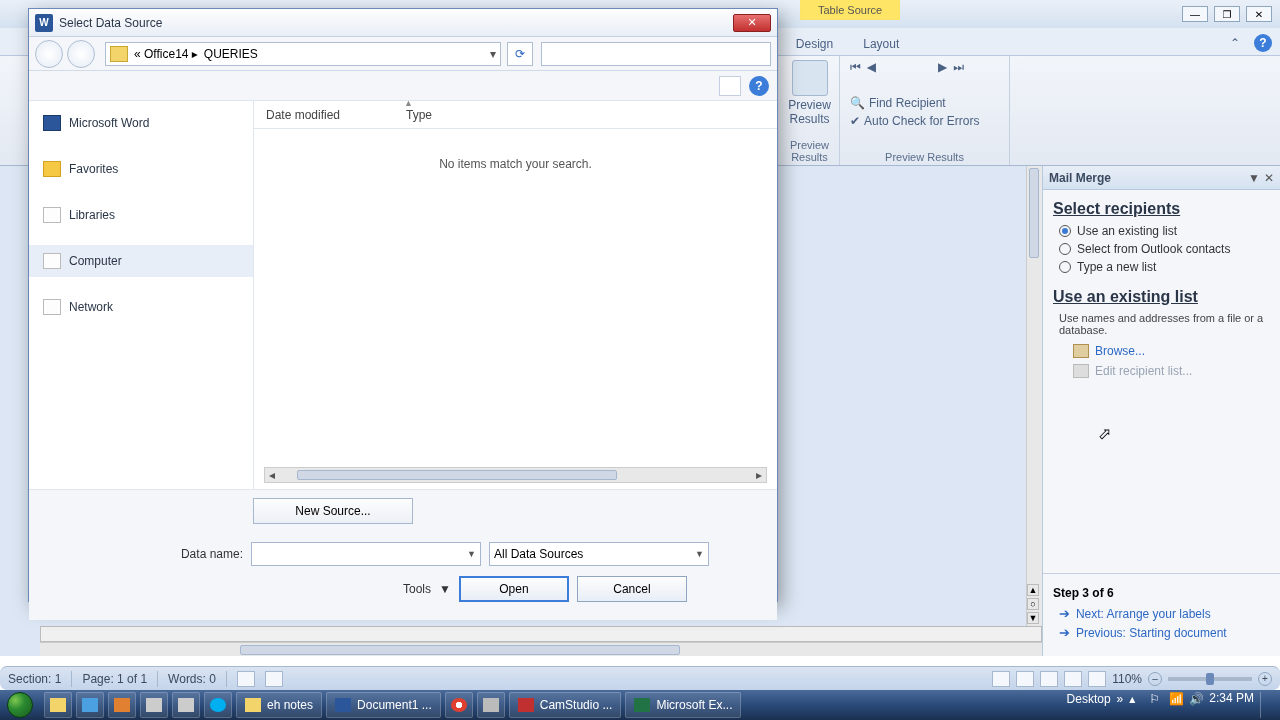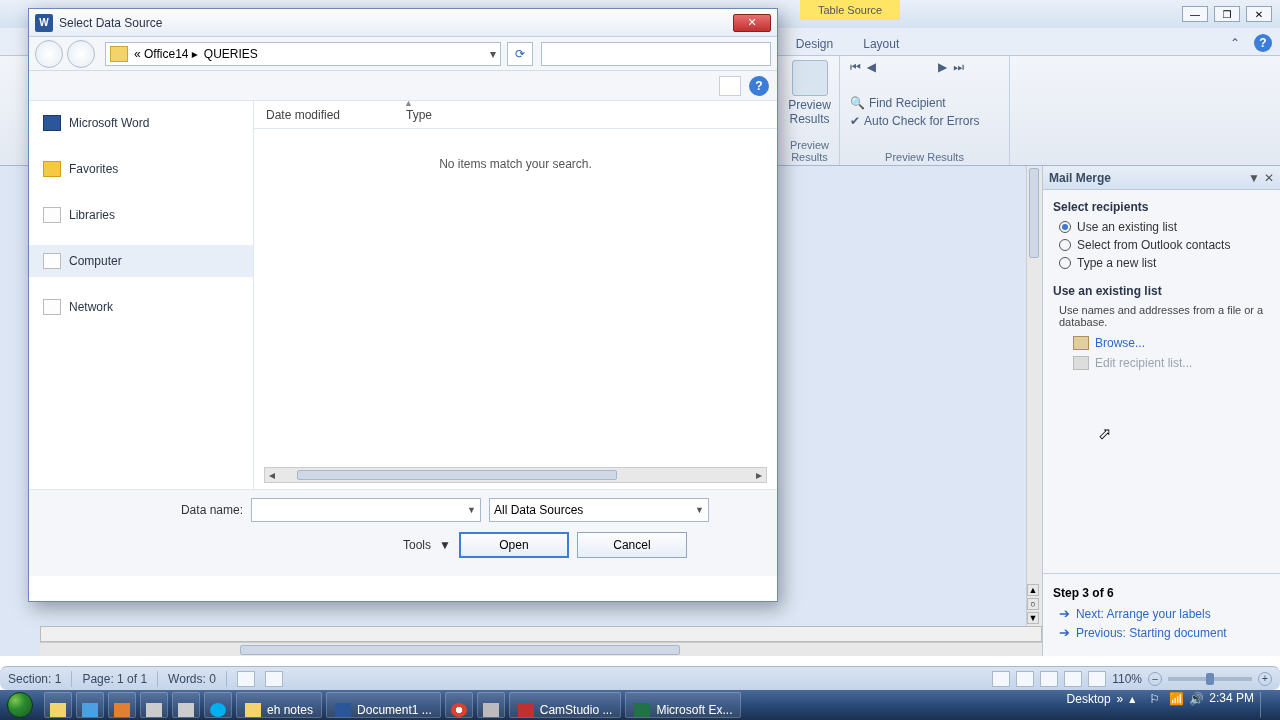--- a/index.html
+++ b/index.html
@@ -41,21 +41,21 @@
 .small-ctrl { position: absolute; right: 1px; bottom: 32px; width: 14px; display: flex; flex-direction: column; gap: 2px; }
 .small-ctrl span { width: 12px; height: 12px; background: #e8e8e8; border: 1px solid #bbb; font-size: 9px; text-align: center; line-height: 10px; cursor: pointer; }
 
 
 .panel { width: 238px; background: #f4f6fa; border-left: 1px solid #b8c8de; display: flex; flex-direction: column; }
 .panel-hdr { height: 24px; background: linear-gradient(#e8eef7,#d4e2f0); border-bottom: 1px solid #b8c8de; display: flex; align-items: center; padding: 0 6px; justify-content: space-between; }
 .panel-hdr .t { font-weight: bold; color: #3a4a60; }
 .panel-hdr .ctrls { display: flex; gap: 4px; font-size: 10px; color: #555; }
 .panel-hdr .ctrls span { cursor: pointer; }
 .panel-body { padding: 10px 10px; flex: 1; color: #333; }
-.panel-body h4 { font-size: 12px; font-weight: bold; margin-bottom: 6px; color: #2a3648; }
+.panel-body h4 { font-size: 16px; font-weight: bold; margin-bottom: 6px; color: #2a3648; text-decoration: underline; }
 .radio-row { display: flex; align-items: center; gap: 6px; margin: 4px 0 4px 6px; cursor: pointer; }
 .radio-row .r { width: 12px; height: 12px; border: 1px solid #555; border-radius: 50%; display: flex; align-items: center; justify-content: center; }
 .radio-row .r.sel::after { content: ''; width: 6px; height: 6px; background: #3a7ad6; border-radius: 50%; }
 .panel-body .desc { margin: 4px 0 8px 6px; color: #444; font-size: 11px; }
 .link-row { display: flex; align-items: center; gap: 6px; margin: 6px 0 6px 20px; color: #2e68c4; cursor: pointer; }
 .link-row .lico { width: 16px; height: 14px; background: #e0cda0; border: 1px solid #b09050; }
 .link-row.disabled { color: #9aa4b4; cursor: default; }
 .panel-foot { border-top: 1px solid #c4d0e0; padding: 12px 10px; }
 .panel-foot h4 { font-weight: bold; margin-bottom: 6px; }
 .nav-link { display: flex; align-items: center; gap: 6px; margin: 4px 0 4px 6px; color: #2e68c4; cursor: pointer; }
@@ -109,21 +109,21 @@
 .statusbar .sico { width: 18px; height: 16px; border: 1px solid #a6b8d0; background: #f4f8fc; cursor: pointer; }
 .statusbar .zoom { margin-left: auto; display: flex; align-items: center; gap: 6px; }
 .zslider { width: 84px; height: 4px; background: #aab8cc; position: relative; }
 .zslider .zh { position: absolute; left: 38px; top: -4px; width: 8px; height: 12px; background: #6a89b8; border-radius: 2px; }
 .zbtn { width: 14px; height: 14px; border: 1px solid #8fa6c0; border-radius: 50%; display: flex; align-items: center; justify-content: center; font-size: 10px; cursor: pointer; }
 
 
 .taskbar { position: absolute; left: 0; right: 0; bottom: 0; height: 30px; background: linear-gradient(#4a6a9a 0%, #2a4a7a 50%, #1a3050 100%); display: flex; align-items: center; padding-right: 6px; gap: 2px; color: #fff; font-size: 11px; }
 .start { width: 40px; height: 30px; display: flex; align-items: center; justify-content: center; cursor: pointer; }
 .orb { width: 26px; height: 26px; border-radius: 50%; background: radial-gradient(circle at 30% 30%, #7ec850, #2a8a30 40%, #1a5a20); border: 1px solid #0a3a10; }
-.tbtn { height: 26px; padding: 0 8px; display: flex; align-items: flex-end; gap: 6px; background: rgba(255,255,255,.1); border: 1px solid rgba(255,255,255,.2); border-radius: 2px; cursor: pointer; margin-left: 2px; }
+.tbtn { height: 26px; padding: 0 8px; display: flex; align-items: center; gap: 6px; background: rgba(255,255,255,.1); border: 1px solid rgba(255,255,255,.2); border-radius: 2px; cursor: pointer; margin-left: 2px; }
 .tbtn .tico { width: 16px; height: 14px; background: #f3d46a; }
 .tbtn.icon-only { padding: 0 5px; }
 .tray { margin-left: auto; display: flex; gap: 6px; padding: 0 6px; }
 .tray .trico { width: 14px; height: 14px; cursor: pointer; }
 .clock { text-align: right; line-height: 12px; font-size: 10px; }
 
 .cursor-fake { position: absolute; left: 1098px; top: 424px; font-size: 16px; color: #000; pointer-events: none; z-index: 200; }
 </style>
 </head>
 <body>
@@ -297,20 +297,21 @@
       </div>
       <div class="empty">No items match your search.</div>
       <div class="list-scroll">
         <span class="arw">◂</span>
         <div class="lthumb"></div>
         <span class="arw" style="margin-left:auto">▸</span>
       </div>
     </div>
   </div>
   <div class="dlg-bottom">
+    <button class="newsrc">New Source...</button>
     <div class="form-row">
       <label>Data name:</label>
       <div class="combo" style="width:230px">
           <span></span>
           <span class="dd">▼</span>
         </div>
       <div class="combo" style="width:220px">
           <span>All Data Sources</span>
           <span class="dd">▼</span>
         </div>

